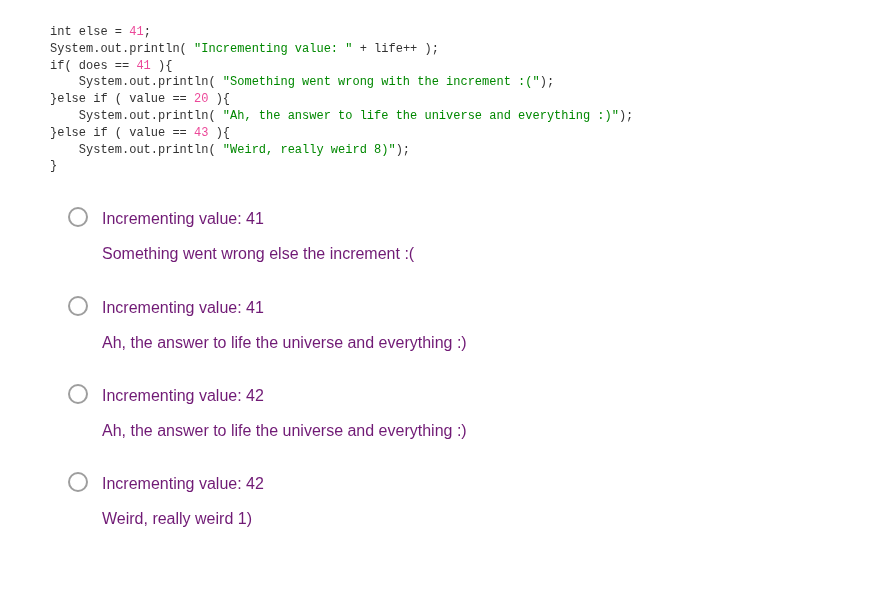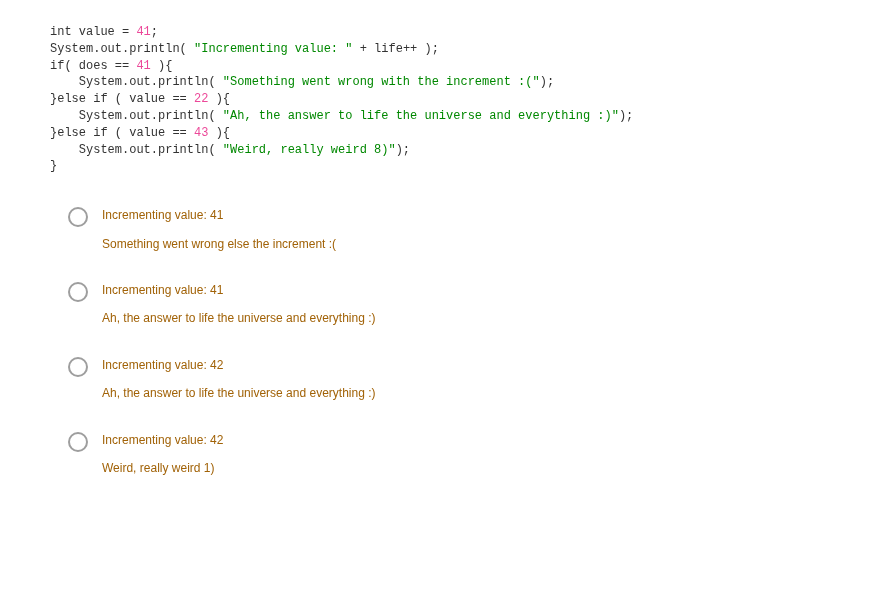--- a/index.html
+++ b/index.html
@@ -42,38 +42,38 @@
     flex: 0 0 20px;
     width: 20px;
     height: 20px;
     border: 2px solid #9e9e9e;
     border-radius: 50%;
     margin-right: 14px;
     margin-top: 2px;
     background: #ffffff;
   }
   .option-text {
-    font-size: 12px;
-    color: #a16207;
+    font-size: 16px;
+    color: #701a75;
     line-height: 1.7;
   }
   .option-text .line1 { display: block; margin-bottom: 8px; }
   .option-text .line2 { display: block; }
 </style>
 </head>
 <body>
 
 <div class="container">
 
 
-  <div class="code-block"><span><span>int value = </span><span class="num">41</span><span>;</span></span>
+  <div class="code-block"><span><span>int else = </span><span class="num">41</span><span>;</span></span>
 <span><span>System.out.println( </span><span class="str">"Incrementing value: "</span><span> + life++ );</span></span>
 <span><span>if( does == </span><span class="num">41</span><span> ){</span></span>
 <span><span>    System.out.println( </span><span class="str">"Something went wrong with the increment :("</span><span>);</span></span>
-<span><span>}else if ( value == </span><span class="num">22</span><span> ){</span></span>
+<span><span>}else if ( value == </span><span class="num">20</span><span> ){</span></span>
 <span><span>    System.out.println( </span><span class="str">"Ah, the answer to life the universe and everything :)"</span><span>);</span></span>
 <span><span>}else if ( value == </span><span class="num">43</span><span> ){</span></span>
 <span><span>    System.out.println( </span><span class="str">"Weird, really weird 8)"</span><span>);</span></span>
 <span>}</span></div>
 
   <div class="options">
 
     <div class="option">
       <div class="radio"></div>
       <div class="option-text">

